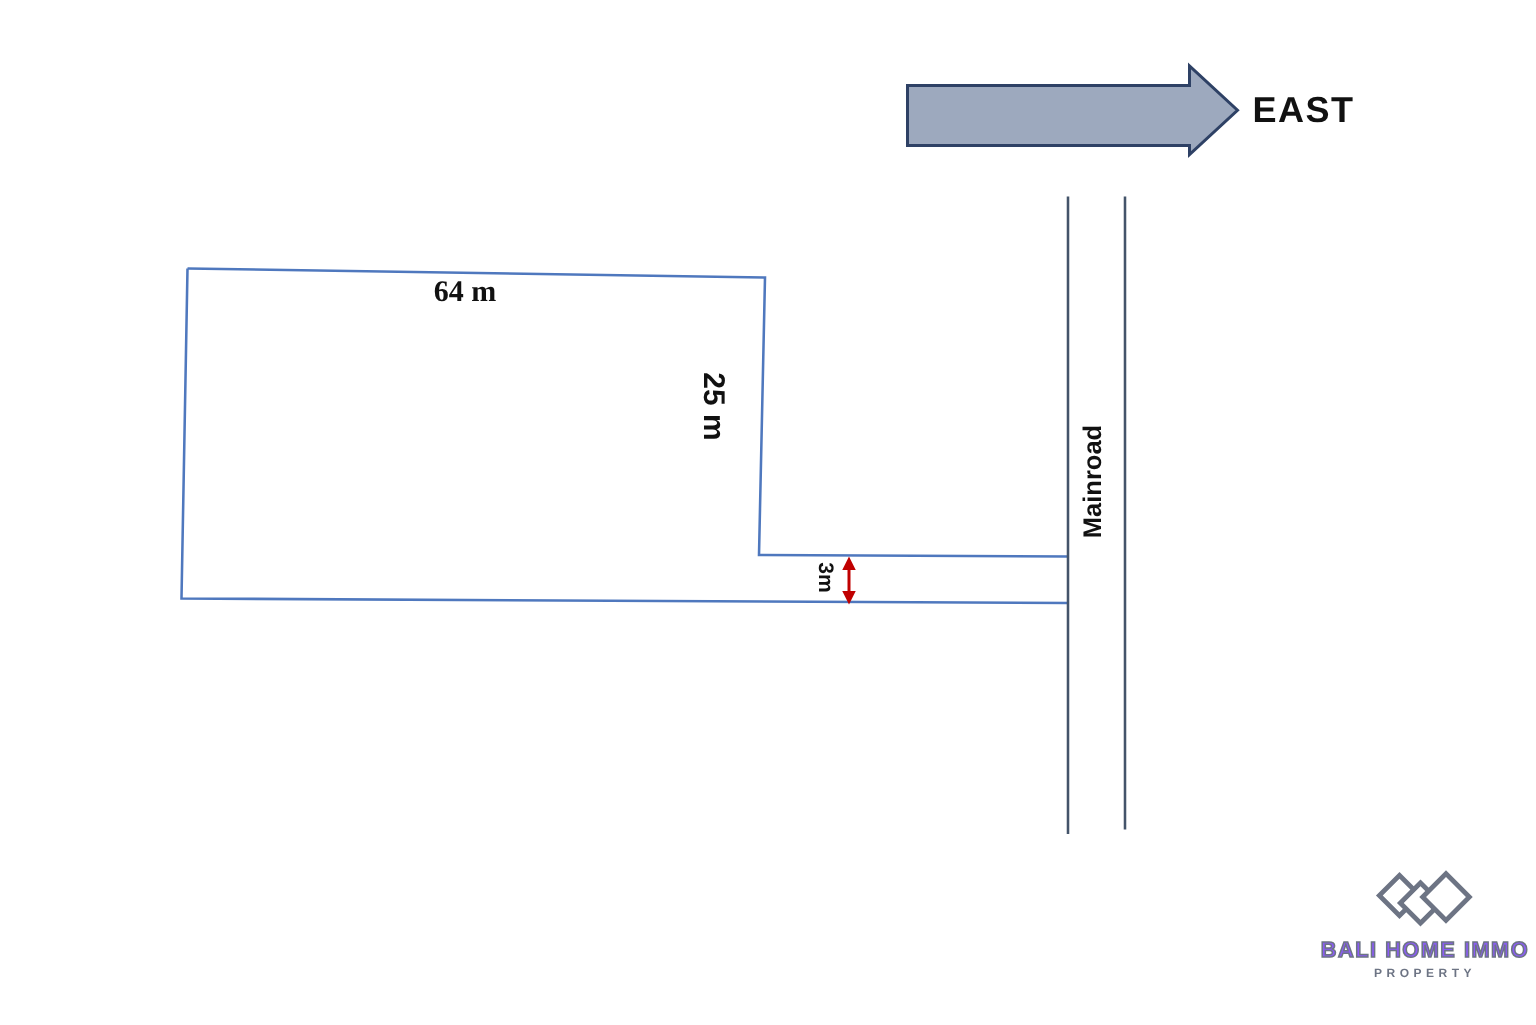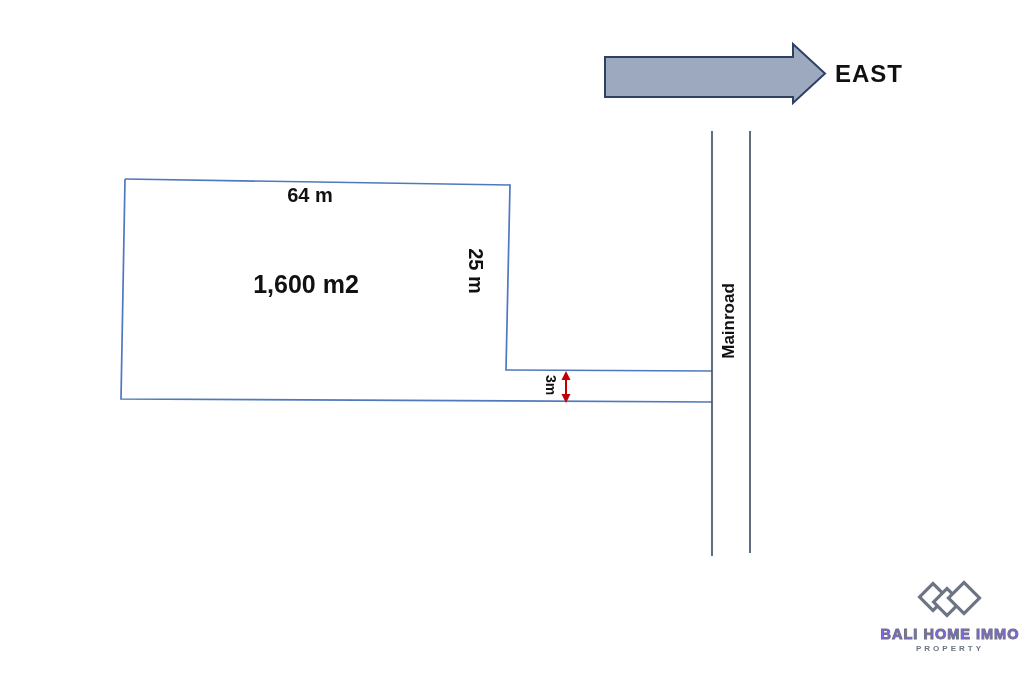--- a/index.html
+++ b/index.html
@@ -2,21 +2,21 @@
 <html><head>
 <meta charset="utf-8">
 <style>
   * { margin: 0; padding: 0; box-sizing: border-box; }
   html, body { width: 1024px; height: 683px; background: #ffffff; overflow: hidden; }
   body { font-family: "Liberation Sans", sans-serif; position: relative; }
   .stage { position: absolute; left: 0; top: 0; width: 1024px; height: 683px; margin-left: 20px; }
   svg.canvas { position: absolute; left: 0; top: 0; }
   .label { position: absolute; color: #111111; font-weight: bold; white-space: nowrap; }
   .lbl-east      { left: 815px; top: 60px;  font-size: 24px; letter-spacing: 1px; }
-  .lbl-top-dim   { left: 290px; top: 195px; font-size: 20px; transform: translate(-50%,-50%); }
+  .lbl-top-dim   { left: 290px; top: 195px; font-size: 20px; transform: translate(-50%,-50%); font-family: Liberation Serif, serif; }
   .lbl-area      { left: 286px; top: 284px; font-size: 25px; transform: translate(-50%,-50%); }
   .lbl-right-dim { left: 455px; top: 271px; font-size: 20px; transform: translate(-50%,-50%) rotate(90deg); }
   .lbl-access    { left: 531px; top: 385px; font-size: 14px; transform: translate(-50%,-50%) rotate(90deg); }
   .lbl-road      { left: 709px; top: 321px; font-size: 17px; transform: translate(-50%,-50%) rotate(-90deg); }
   .logo { position: absolute; left: 855px; top: 578px; width: 150px; text-align: center; }
   .logo-diamonds { display: block; margin: 0 auto; }
   .logo-title {
     margin-top: 4px; font-size: 14.5px; font-weight: bold; letter-spacing: 1px;
     color: #8b5cf6; -webkit-text-stroke: 1px #6d7484; white-space: nowrap;
   }
@@ -44,21 +44,20 @@
       <line x1="546" y1="377" x2="546" y2="397" stroke-width="2"></line>
       <polygon points="546,371 541.5,380 550.5,380" stroke="none"></polygon>
       <polygon points="546,403 541.5,394 550.5,394" stroke="none"></polygon>
     </g>
   </svg>
 
   <div class="label lbl-east">EAST</div>
 
   <div class="label lbl-top-dim">64 m</div>
 
-  <div class="label lbl-area">1,600 m2</div>
 
   <div class="label lbl-right-dim">25 m</div>
 
   <div class="label lbl-access">3m</div>
 
   <div class="label lbl-road">Mainroad</div>
 
   <div class="logo">
     <svg class="logo-diamonds" width="70" height="44" viewBox="0 0 70 44">
       <g fill="#ffffff" stroke="#6d7484" stroke-width="3.2">

